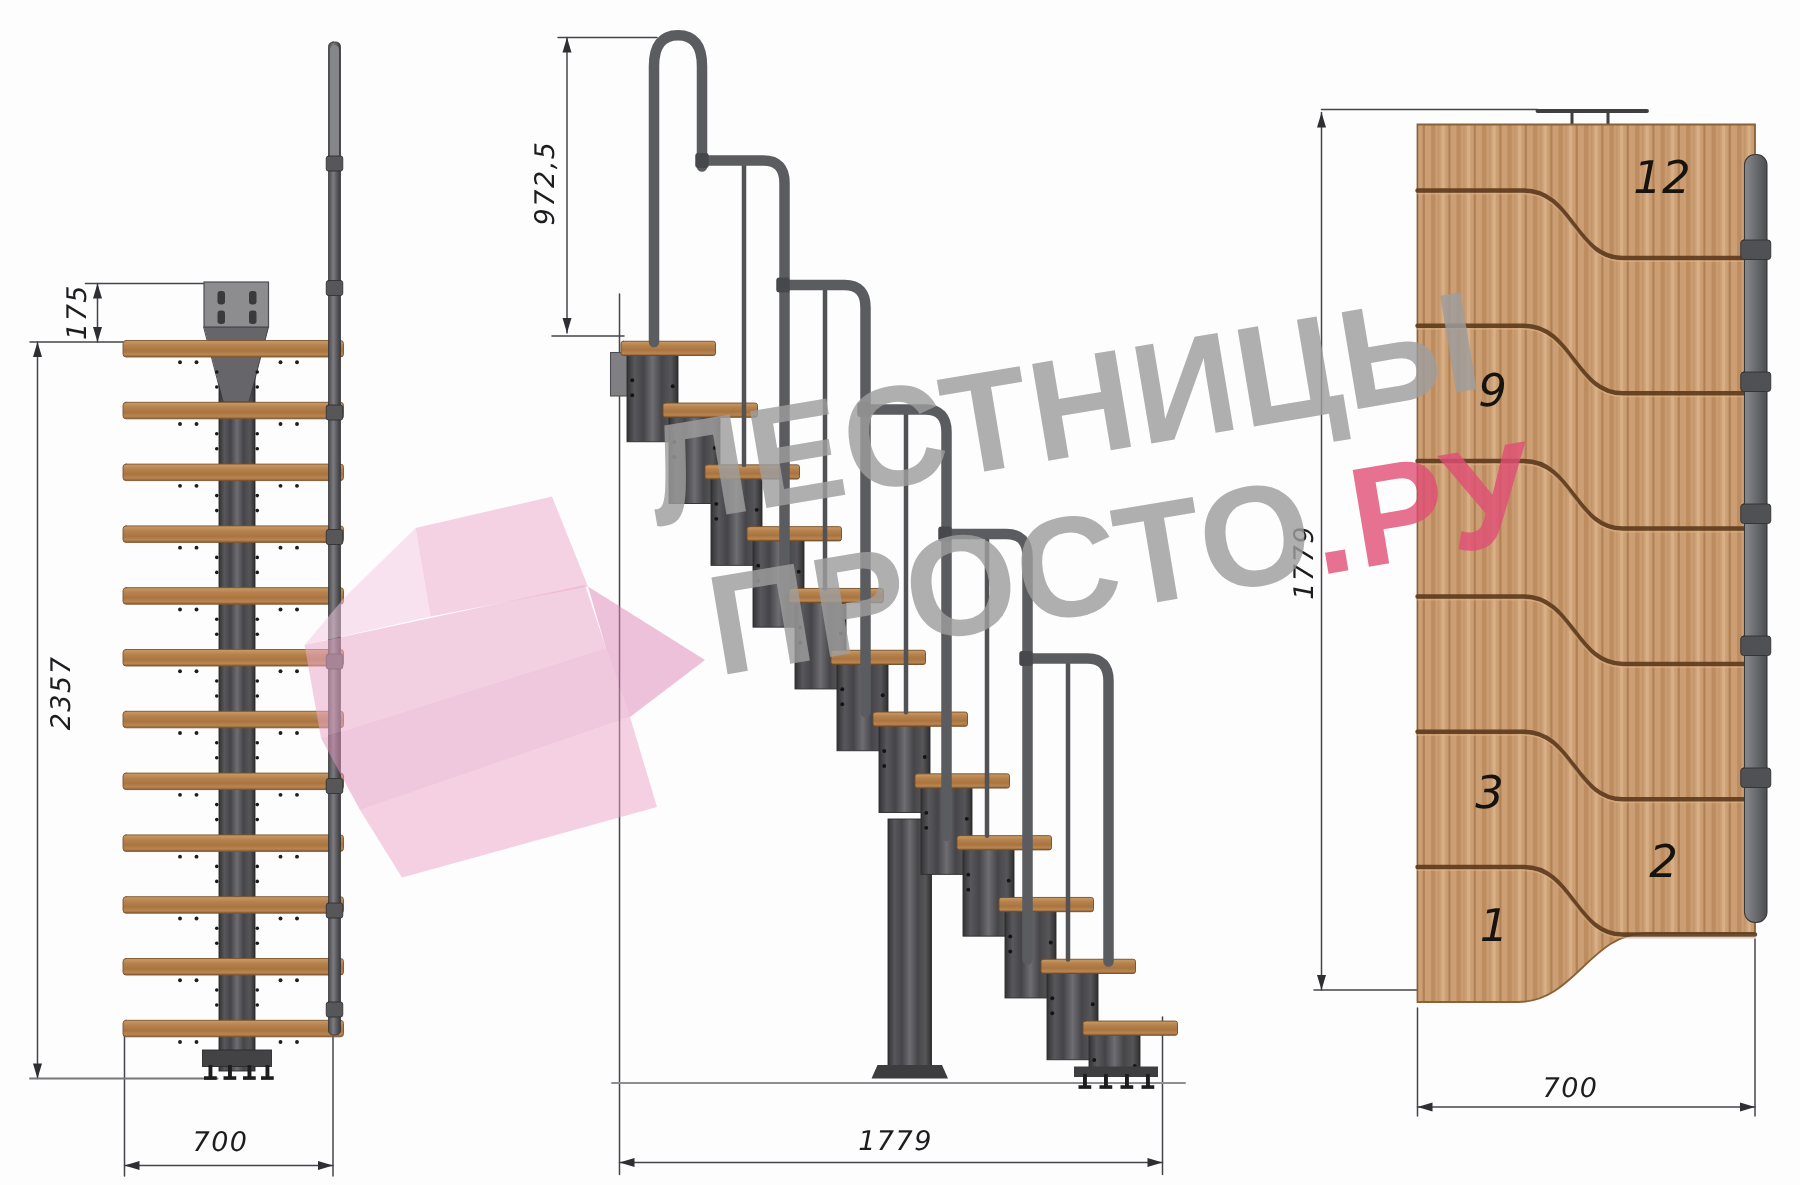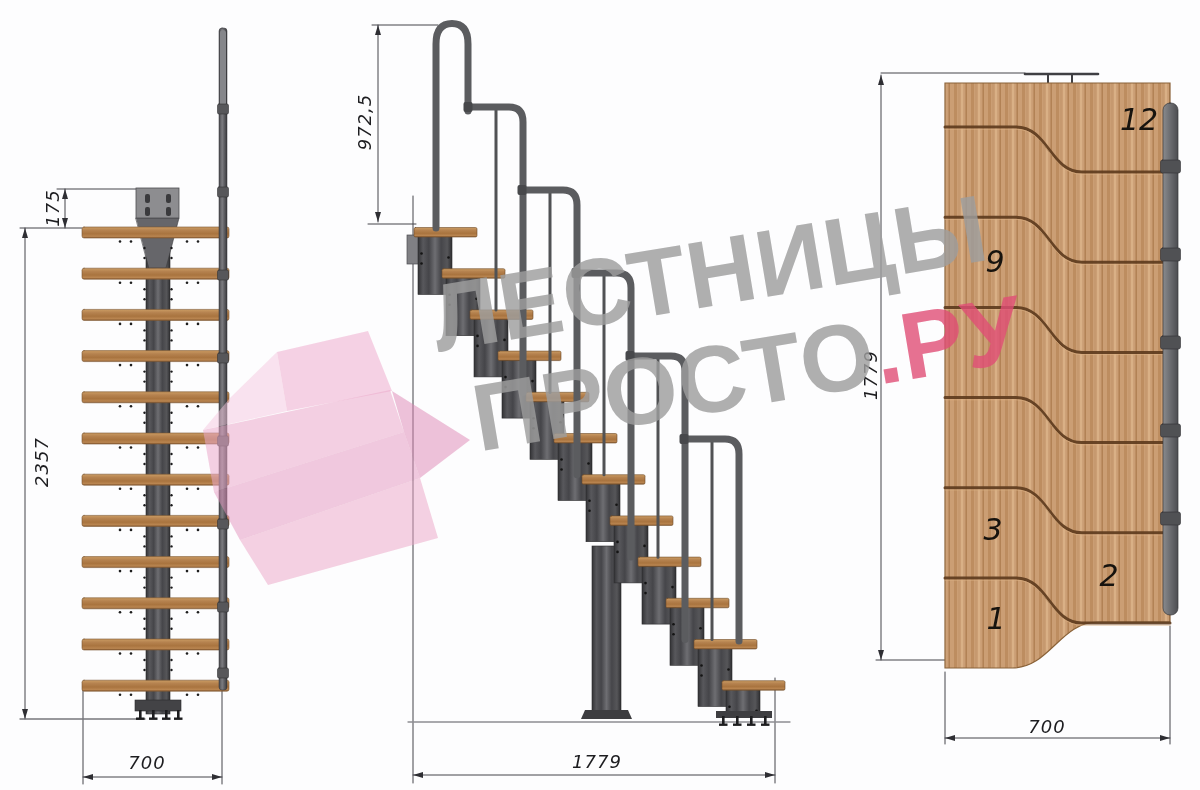--- a/index.html
+++ b/index.html
@@ -398,21 +398,21 @@
 </svg>
 
 <span class="dim v" style="left:52px;top:208px;">175</span>
 <span class="dim v" style="left:41px;top:462px;">2357</span>
 <span class="dim" style="left:147px;top:762px;">700</span>
 <span class="dim v" style="left:364px;top:122px;">972,5</span>
 <span class="dim" style="left:597px;top:761px;">1779</span>
 <span class="dim v" style="left:870px;top:375px;">1779</span>
 <span class="dim" style="left:1047px;top:726px;">700</span>
 
-<span class="stepnum" style="left:1108px;top:119px;margin-left:31px;">12</span>
+<span class="stepnum" style="left:1108px;top:119px;">12</span>
 <span class="stepnum" style="left:995px;top:261px;">9</span>
 <span class="stepnum" style="left:993px;top:529px;">3</span>
 <span class="stepnum" style="left:1109px;top:575px;">2</span>
 <span class="stepnum" style="left:996px;top:618px;">1</span>
 
 <div class="wm-layer">
   <svg id="wm-logo" width="300" height="275" viewBox="190 322 300 275">
     <polygon points="277,352 368,331 392,391 287,411" fill="#f0b6d4" opacity="0.62"></polygon>
     <polygon points="203,430 390,390 404,432 214,492" fill="#eba9cb" opacity="0.55"></polygon>
     <polygon points="214,492 404,432 420,478 240,540" fill="#e493bd" opacity="0.5"></polygon>

